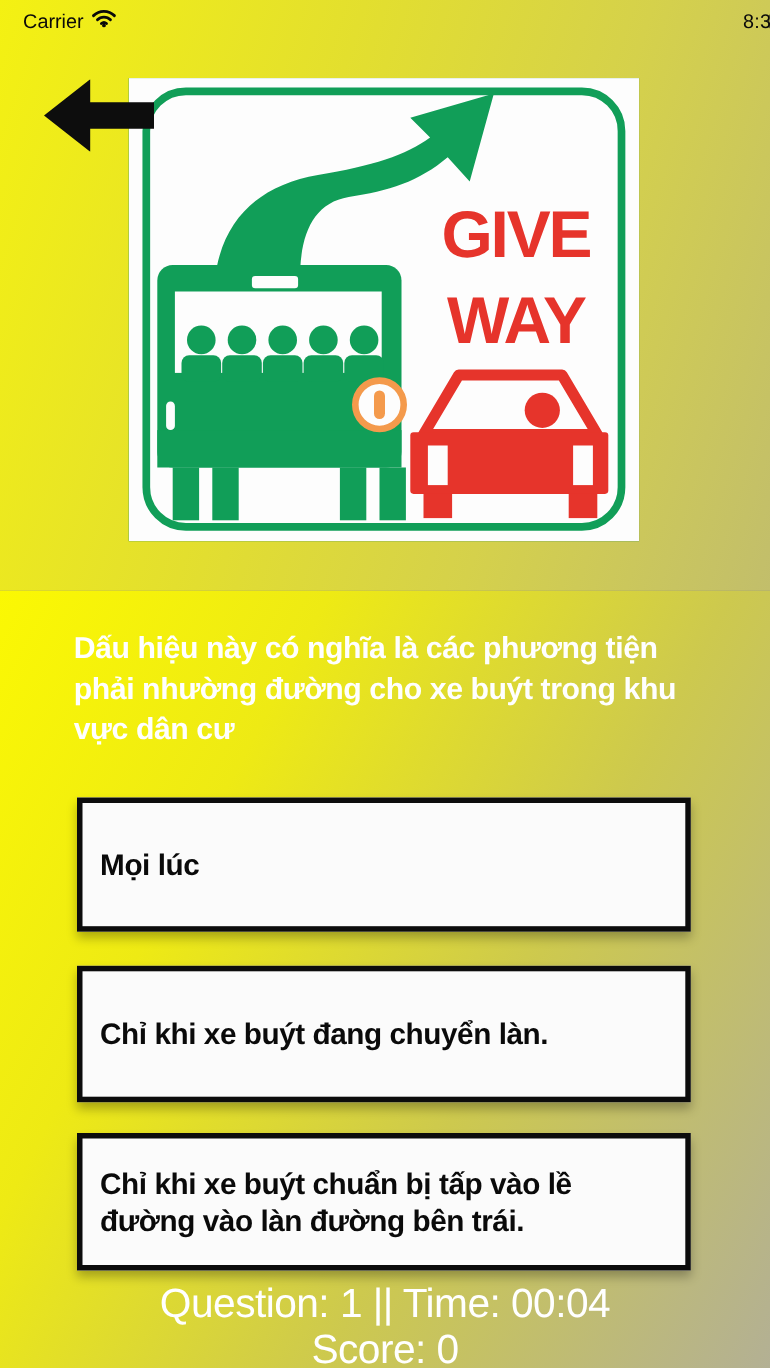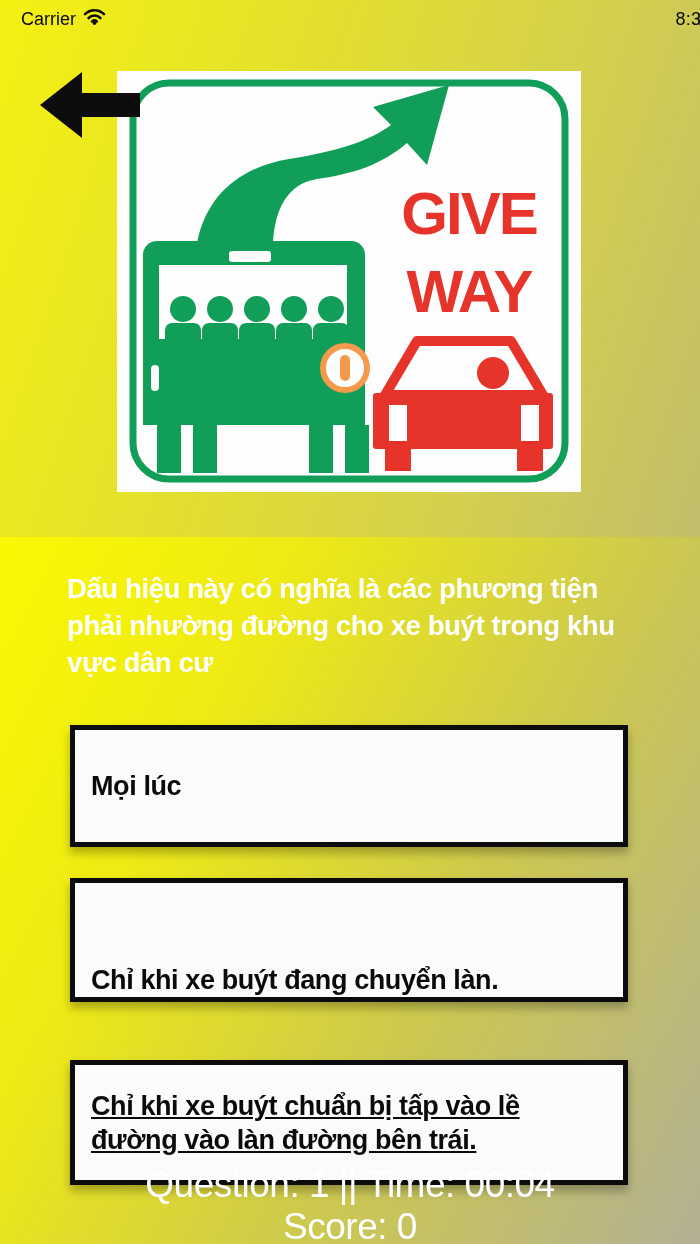--- a/index.html
+++ b/index.html
@@ -39,27 +39,27 @@
   .question-text {
     position:absolute; left:67px; top:556px; width:578px;
     font-size:27.5px; font-weight:700; line-height:37px; letter-spacing:-0.4px;
     color:#ffffff;
     margin-top:14px;
   }
   .answer-btn {
     position:absolute; left:70px; width:558px; box-sizing:border-box;
     background:#fbfbfb; border:5px solid #0c0c0c;
     box-shadow:0 6px 9px rgba(0,0,0,0.28);
-    display:flex; align-items:center; padding:0 16px;
+    display:flex; align-items:center; padding:12px 16px;
     font-size:27px; font-weight:700; line-height:34px; letter-spacing:-0.4px;
     color:#0a0a0a; cursor:pointer; text-align:left;
   }
   .btn-1 { top:725px; height:122px; }
-  .btn-2 { top:878px; height:124px;align-items:flex-end; }
-  .btn-3 { top:1060px; height:125px;text-decoration:underline; }
+  .btn-2 { top:878px; height:124px; }
+  .btn-3 { top:1030px; height:125px; }
   .footer-line {
     position:absolute; left:0; width:700px; text-align:center;
     font-size:37px; font-weight:300; letter-spacing:-0.5px; color:#ffffff;
   }
   .footer-1 { top:1164px; }
   .footer-2 { top:1206px; }
 </style>
 </head>
 <body>
 

